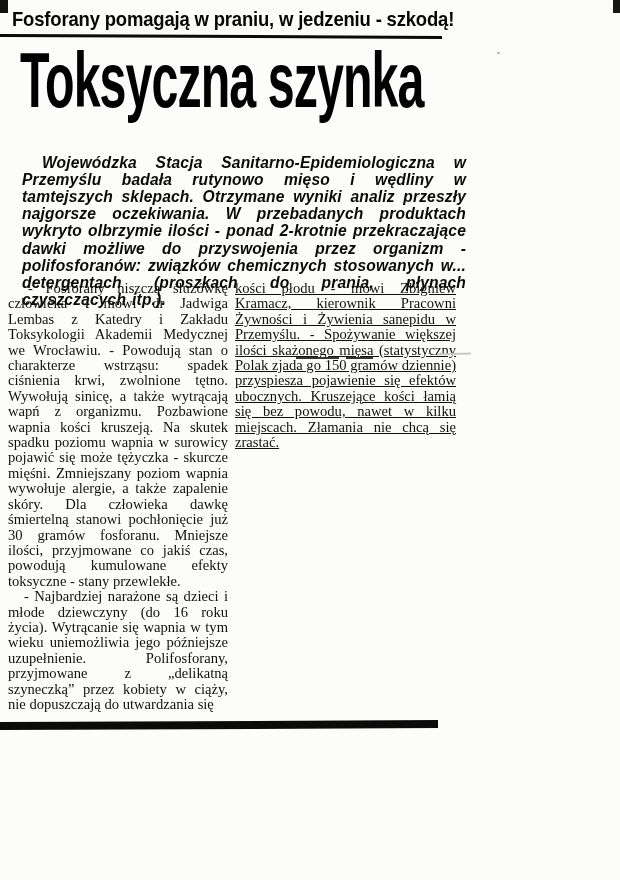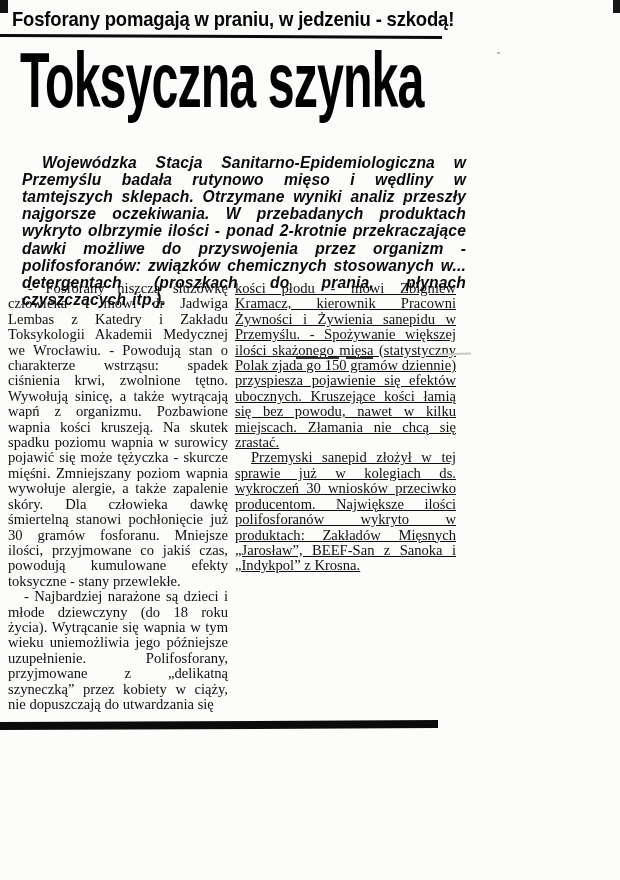--- a/index.html
+++ b/index.html
@@ -82,26 +82,25 @@
   <div class="kicker">Fosforany pomagają w praniu, w jedzeniu - szkodą!</div>
 
   <div class="kicker-rule"></div>
 
   <div class="headline">Toksyczna szynka</div>
 
   <p class="lead">Wojewódzka Stacja Sanitarno-Epidemiologiczna w Przemyślu badała rutynowo mięso i wędliny w tamtejszych sklepach. Otrzymane wyniki analiz przeszły najgorsze oczekiwania. W przebadanych produktach wykryto olbrzymie ilości - ponad 2-krotnie przekraczające dawki możliwe do przyswojenia przez organizm - polifosforanów: związków chemicznych stosowanych w... detergentach (proszkach do prania, płynach czyszczących itp.).</p>
 
   <div class="col col-left">
     <p class="indent-1">- Fosforany niszczą śluzówkę człowieka - mówi dr Jadwiga Lembas z Katedry i Zakładu Toksykologii Akademii Medycznej we Wrocławiu. - Powodują stan o charakterze wstrząsu: spadek ciśnienia krwi, zwolnione tętno. Wywołują sinicę, a także wytrącają wapń z organizmu. Pozbawione wapnia kości kruszeją. Na skutek spadku poziomu wapnia w surowicy pojawić się może tężyczka - skurcze mięśni. Zmniejszany poziom wapnia wywołuje alergie, a także zapalenie skóry. Dla człowieka dawkę śmiertelną stanowi pochłonięcie już 30 gramów fosforanu. Mniejsze ilości, przyjmowane co jakiś czas, powodują kumulowane efekty toksyczne - stany przewlekłe.</p>
-    <p class="indent-2">- Najbardziej narażone są dzieci i młode dziewczyny (do 18 roku życia). Wytrącanie się wapnia w tym wieku uniemożliwia jego późniejsze uzupełnienie. Polifosforany, przyjmowane z „delikatną szyneczką” przez kobiety w ciąży, nie dopuszczają do utwardzania się</p>
+    <p class="indent-2">- Najbardziej narażone są dzieci i młode dziewczyny (do 16 roku życia). Wytrącanie się wapnia w tym wieku uniemożliwia jego późniejsze uzupełnienie. Polifosforany, przyjmowane z „delikatną szyneczką” przez kobiety w ciąży, nie dopuszczają do utwardzania się</p>
   </div>
 
   <div class="col col-right">
     <p>kości płodu - mówi Zbigniew Kramacz, kierownik Pracowni Żywności i Żywienia sanepidu w Przemyślu. - Spożywanie większej ilości skażonego mięsa (statystyczny Polak zjada go 150 gramów dziennie) przyspiesza pojawienie się efektów ubocznych. Kruszejące kości łamią się bez powodu, nawet w kilku miejscach. Złamania nie chcą się zrastać.</p>
-    <p class="indent-2">Przemyski sanepid złożył w tej sprawie już w kolegiach ds. wykroczeń 30 wniosków przeciwko producentom. Największe ilości polifosforanów wykryto w produktach: Zakładów Mięsnych „Jarosław”, BEEF-San z Sanoka i „Indykpol” z Krosna.</p>
   </div>
 
   <div class="pencil-a"></div>
   <div class="pencil-b"></div>
   <div class="pencil-c"></div>
   <div class="speck-a"></div>
   <div class="speck-b"></div>
 
   <div class="bottom-rule"></div>
 

